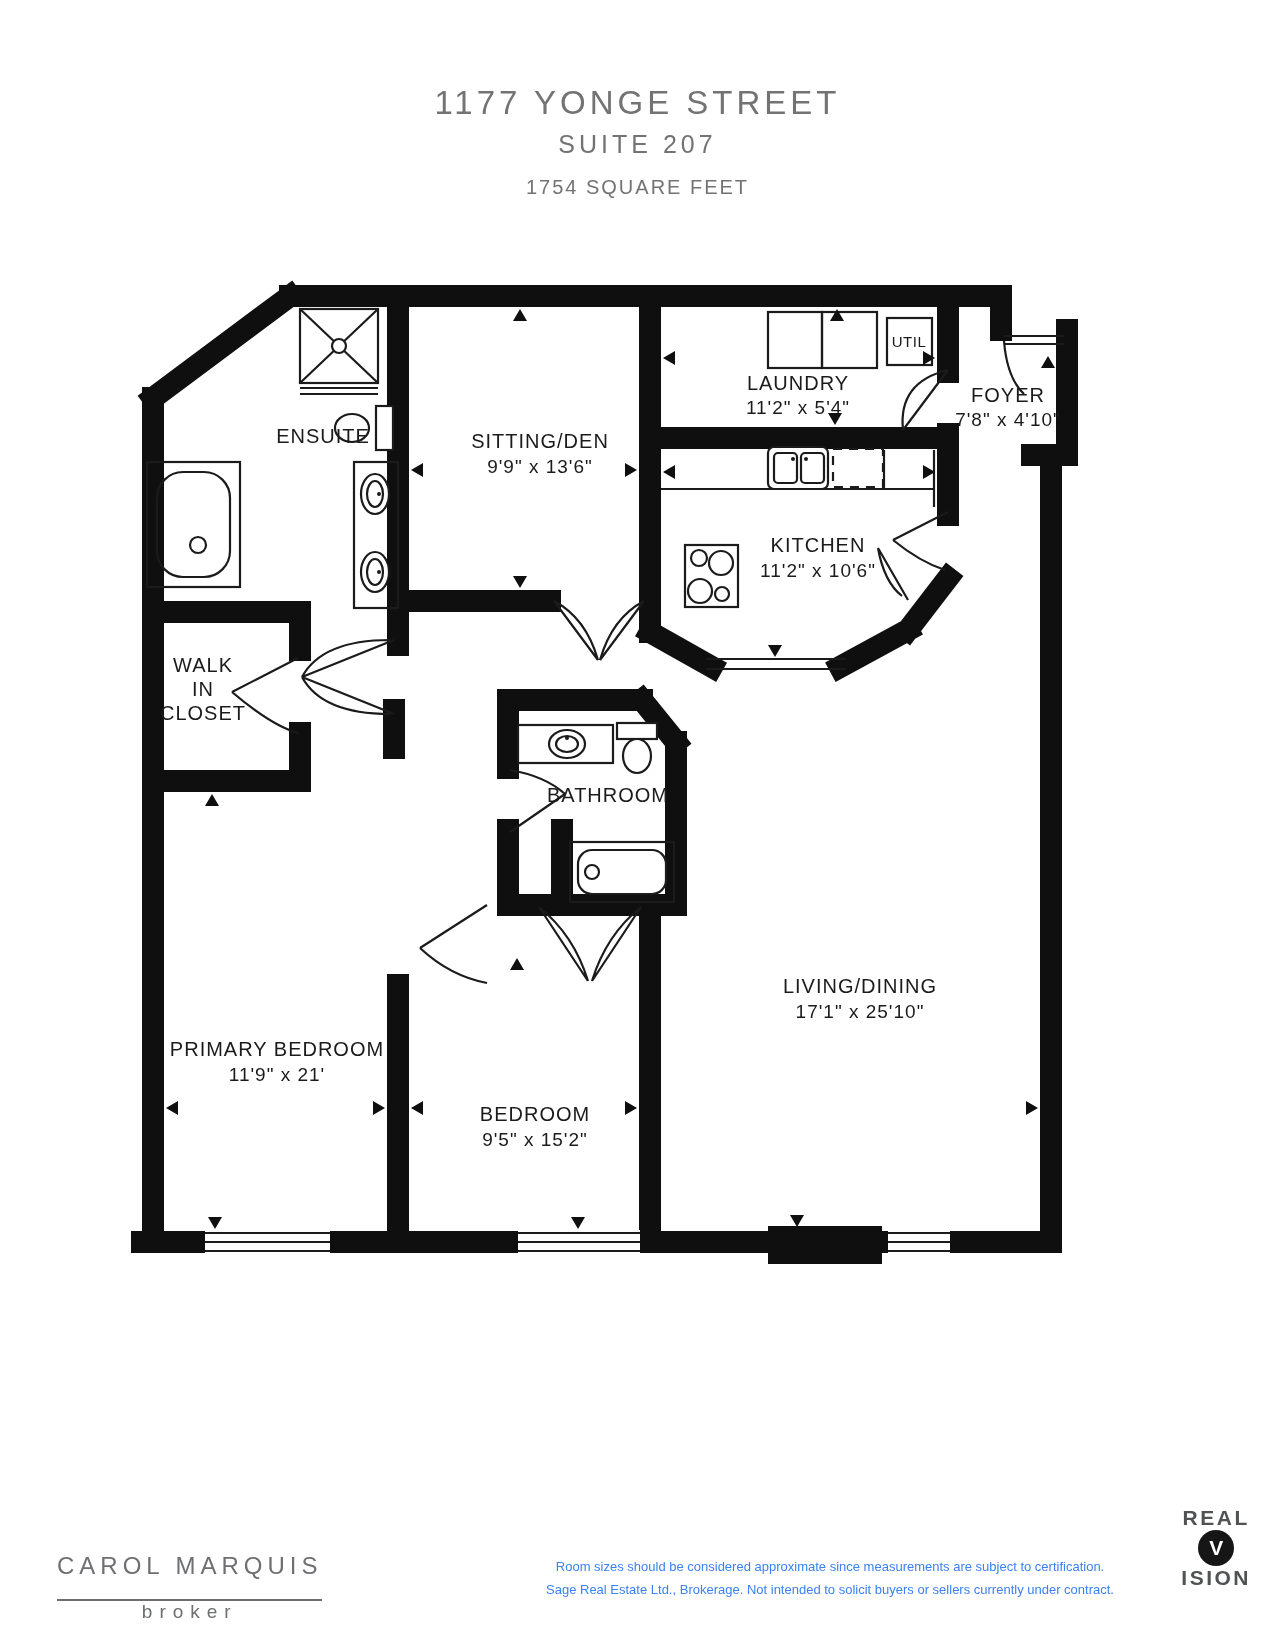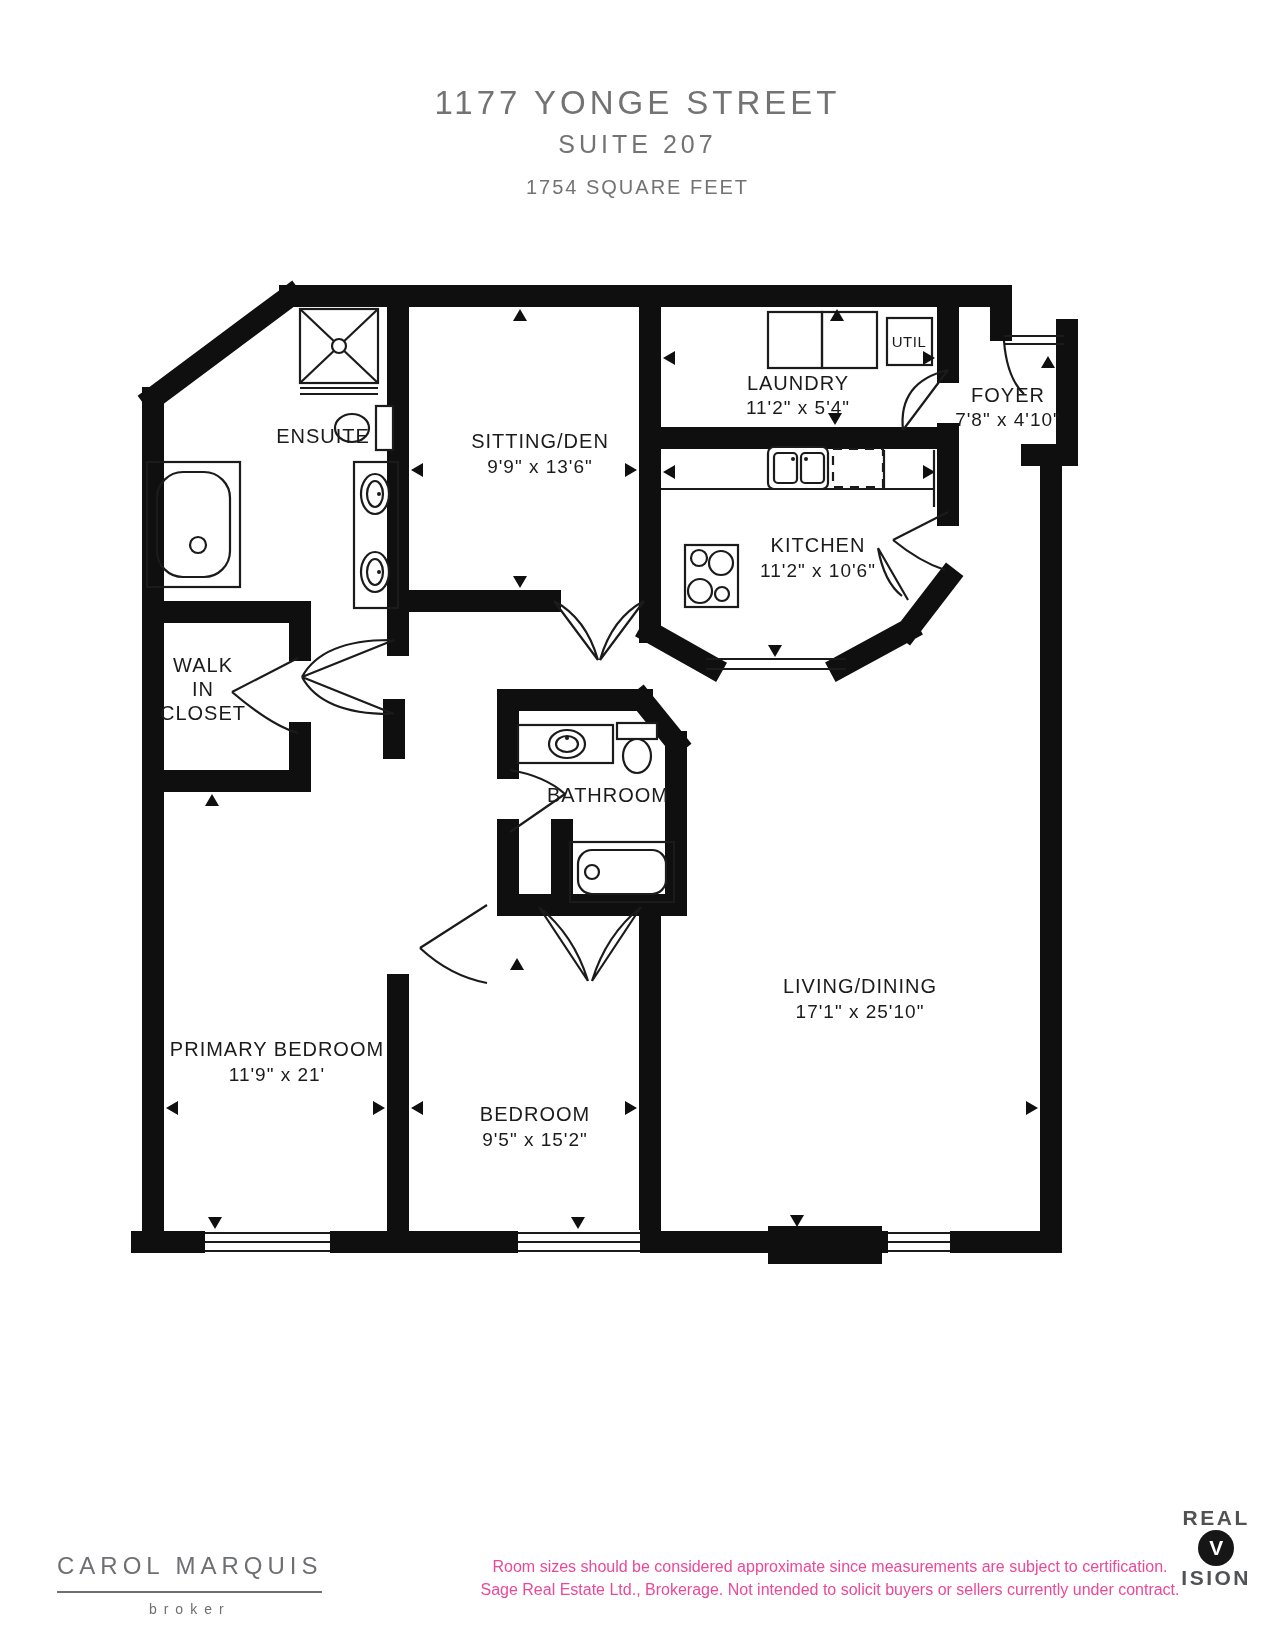--- a/index.html
+++ b/index.html
@@ -13,29 +13,29 @@
   .rlabel{font-size:20px;letter-spacing:1px;fill:#1b1b1b;}
   .rdim{font-size:19px;letter-spacing:1px;fill:#1b1b1b;}
   .rsmall{font-size:15px;letter-spacing:0.5px;fill:#1b1b1b;}
   .wall{stroke:#0f0f0f;stroke-width:22;fill:none;stroke-linecap:square;}
   .thin{stroke:#1b1b1b;stroke-width:2.2;fill:none;}
   .thinf{stroke:#1b1b1b;stroke-width:2.2;fill:#ffffff;}
   .dash{stroke:#1b1b1b;stroke-width:2.2;fill:none;stroke-dasharray:9 7;}
   .arrow{fill:#0f0f0f;stroke:none;}
   .winline{stroke:#1b1b1b;stroke-width:2;fill:none;}
   .agent{position:absolute;left:57px;top:1552px;text-align:center;color:#6e6f72;}
-  .agent-name{font-size:24px;letter-spacing:5px;padding-bottom:11px;border-bottom:2px solid #6e6f72;white-space:nowrap;}
-  .agent-title{font-size:14px;letter-spacing:7px;margin-top:8px;}
+  .agent-name{font-size:24px;letter-spacing:5px;padding-bottom:19px;border-bottom:2px solid #6e6f72;white-space:nowrap;}
+  .agent-title{font-size:19px;letter-spacing:7px;margin-top:0;}
   .logo{position:absolute;right:24px;top:1506px;display:flex;align-items:center;
         font-size:21px;letter-spacing:2.5px;font-weight:600;color:#515254;flex-direction:column;}
   .logo-circle{width:36px;height:36px;border-radius:50%;background:#161616;color:#ffffff;
         display:flex;align-items:center;justify-content:center;font-size:21px;font-weight:700;
         margin:0 1px;letter-spacing:0;}
   .disclaimer{position:absolute;left:420px;width:820px;top:1556px;text-align:center;
-        font-size:16px;line-height:22.5px;color:#ec4899;}
+        font-size:13px;line-height:22.5px;color:#3b82f6;}
 </style>
 </head>
 <body>
 
 <div class="page">
 
   <div class="hdr hdr-line1">1177 YONGE STREET</div>
   <div class="hdr hdr-line2">SUITE 207</div>
   <div class="hdr hdr-line3">1754 SQUARE FEET</div>
 

